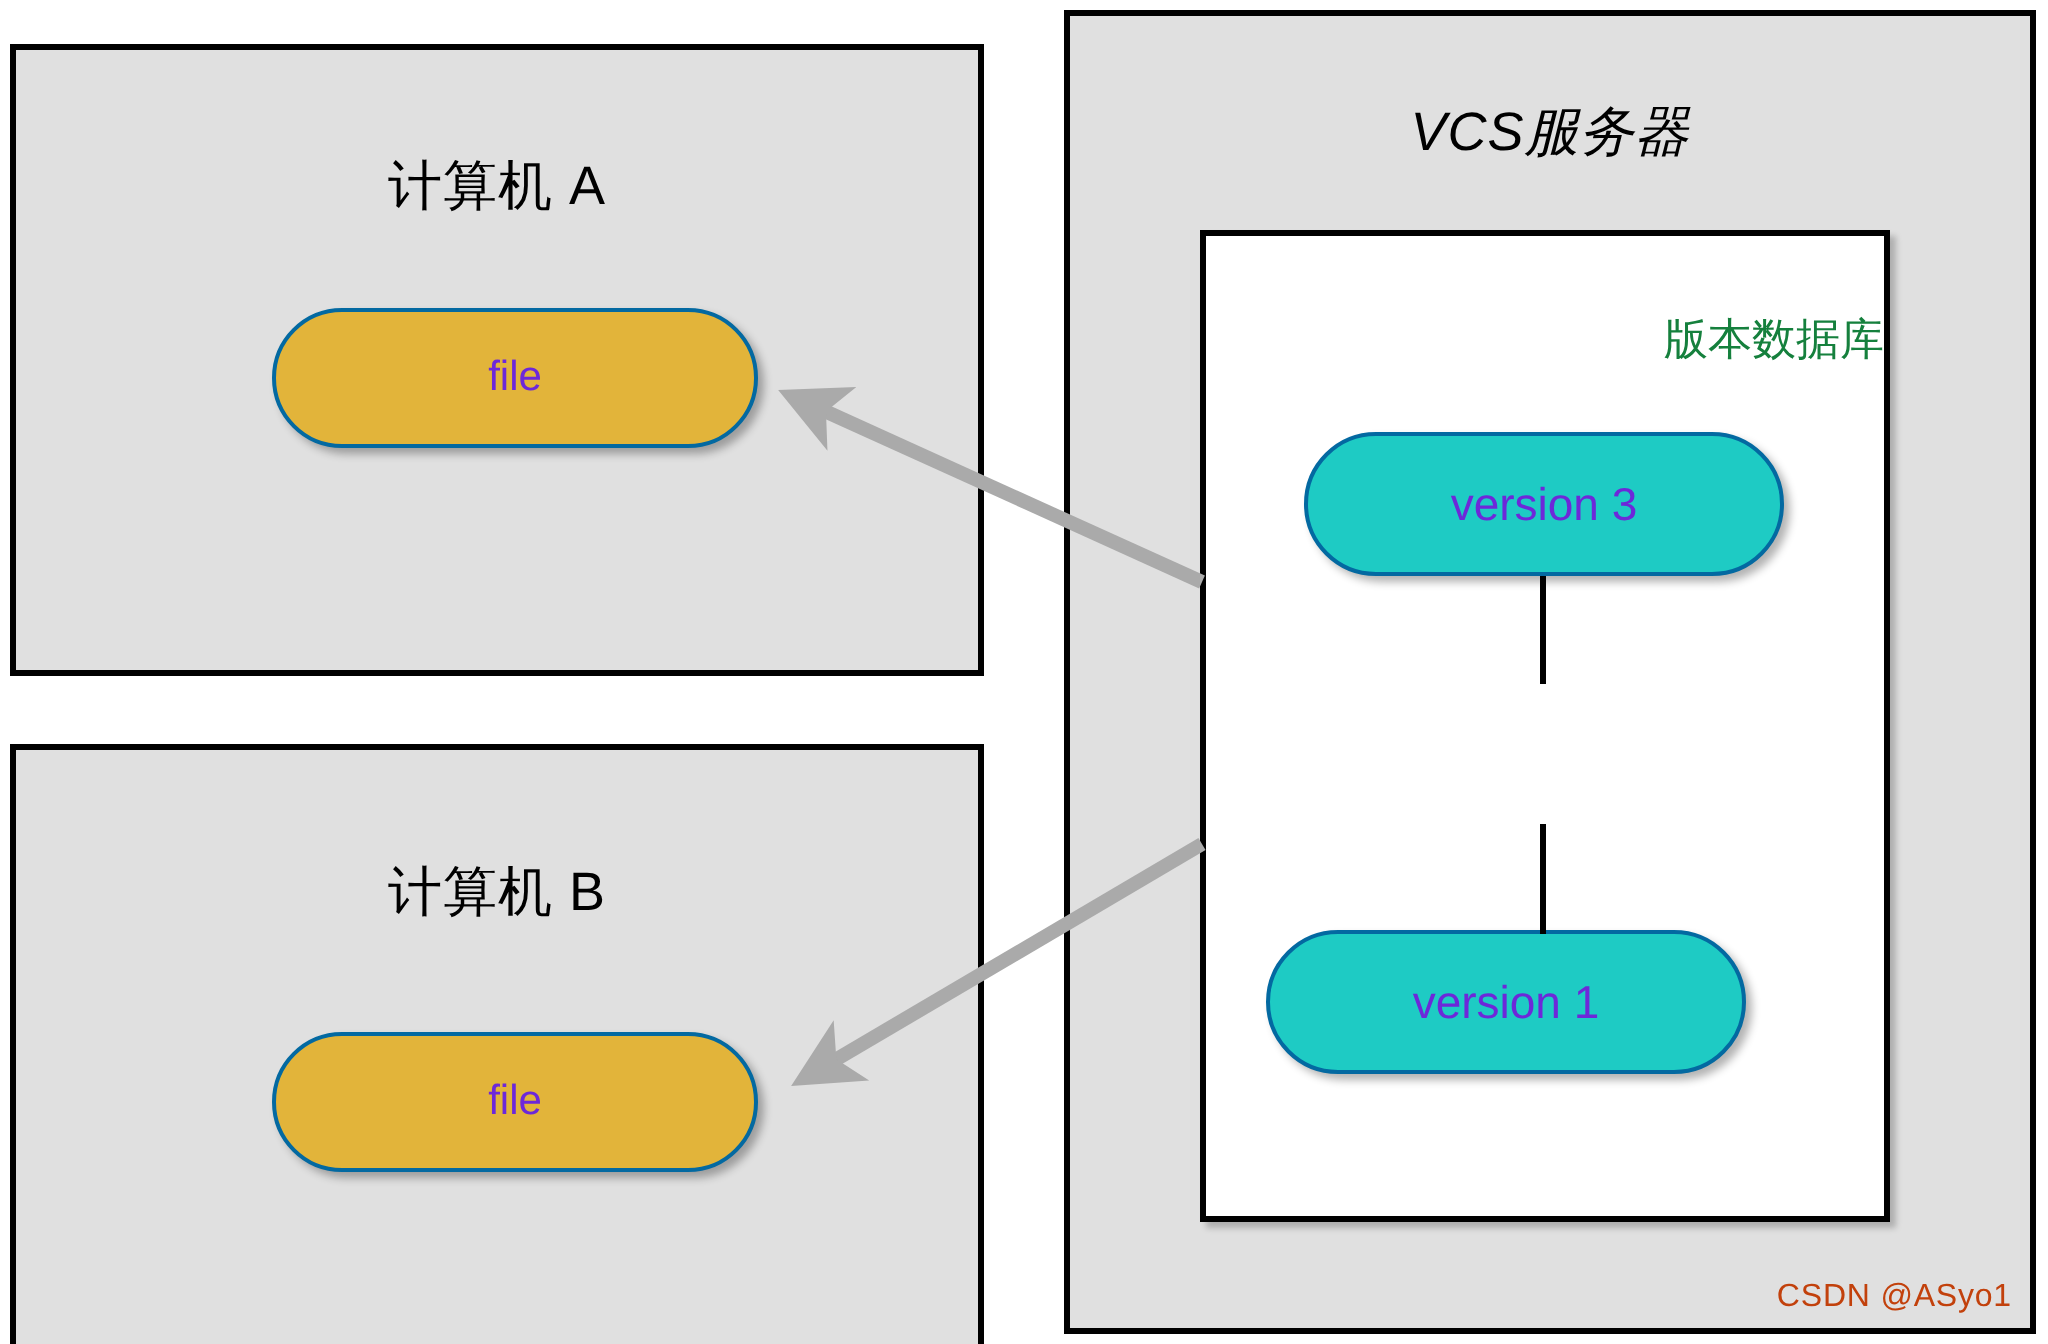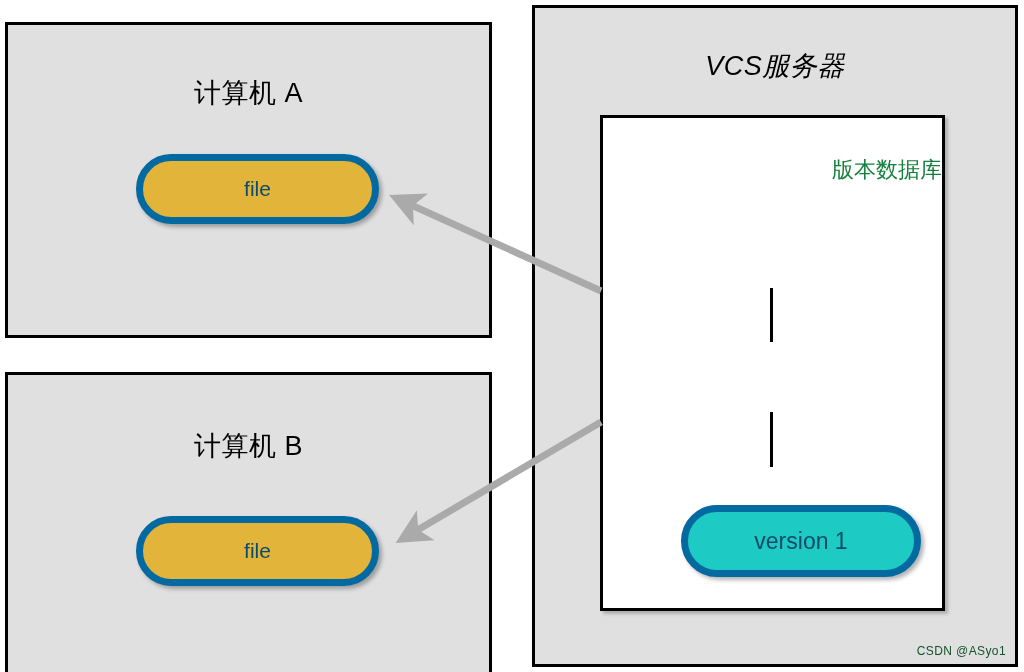--- a/index.html
+++ b/index.html
@@ -63,43 +63,43 @@
     text-align: right;
     font-size: 22px;
     color: #15803d;
     white-space: nowrap;
   }
 
   
   .pill {
     position: absolute;
     box-sizing: border-box;
-    border: 7px solid #0369a1;
+    border: 2px solid #0369a1;
     border-radius: 999px;
     display: flex;
     align-items: center;
     justify-content: center;
-    color: #0c4a6e;
+    color: #6d28d9;
     box-shadow: 3px 3px 4px rgba(0,0,0,0.30);
     user-select: none;
     text-align: center;
   }
   .pill-file {
     background: #e2b43a;
     font-size: 21px;
   }
   .pill-version {
     background: #1ecbc4;
     font-size: 23px;
   }
   #pill-file-a { left: 136px; top: 154px; width: 243px; height: 70px; }
   #pill-file-b { left: 136px; top: 516px; width: 243px; height: 70px; }
   #pill-version-3 { left: 652px; top: 216px; width: 240px; height: 72px; }
   #pill-version-2 { left: 652px; top: 340px; width: 240px; height: 72px; }
-  #pill-version-1 { left: 681px; top: 465px; width: 240px; height: 72px; margin-top: 40px; }
+  #pill-version-1 { left: 633px; top: 465px; width: 240px; height: 72px; }
 
   
   .connector {
     position: absolute;
     width: 0;
     border-left: 3px solid #000000;
   }
   #connector-v3-v2 { left: 770px; top: 288px; height: 54px; }
   #connector-v2-v1 { left: 770px; top: 412px; height: 55px; }
 
@@ -111,22 +111,22 @@
     width: 1024px;
     height: 672px;
     pointer-events: none;
   }
 
   
   #watermark {
     position: absolute;
     right: 18px;
     bottom: 14px;
-    font-size: 12px;
-    color: #14532d;
+    font-size: 16px;
+    color: #c2410c;
     letter-spacing: 0.4px;
     white-space: nowrap;
   }
 </style>
 </head>
 <body>
 
 <div id="canvas">
 
   <div class="panel" id="panel-computer-a">
@@ -146,20 +146,23 @@
   </div>
 
   <div class="pill pill-file" id="pill-file-a">
     <span>file</span>
   </div>
 
   <div class="pill pill-file" id="pill-file-b">
     <span>file</span>
   </div>
 
+  <div class="pill pill-version" id="pill-version-3">
+    <span>version 3</span>
+  </div>
 
 
   <div class="pill pill-version" id="pill-version-1">
     <span>version 1</span>
   </div>
 
   <div class="connector" id="connector-v3-v2"></div>
   <div class="connector" id="connector-v2-v1"></div>
 
   <svg id="arrows" viewBox="0 0 1024 672">

